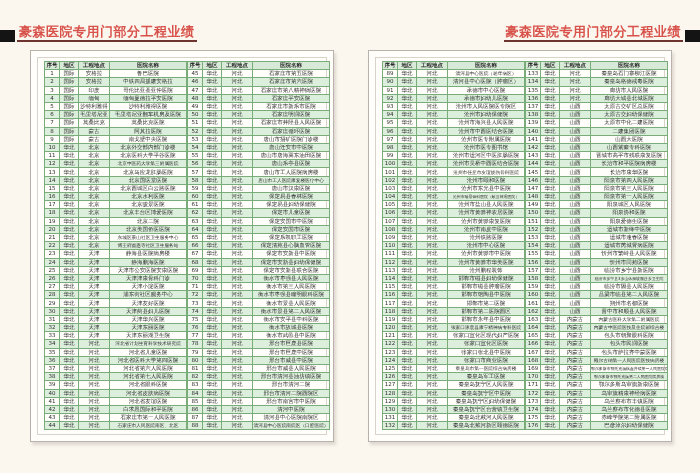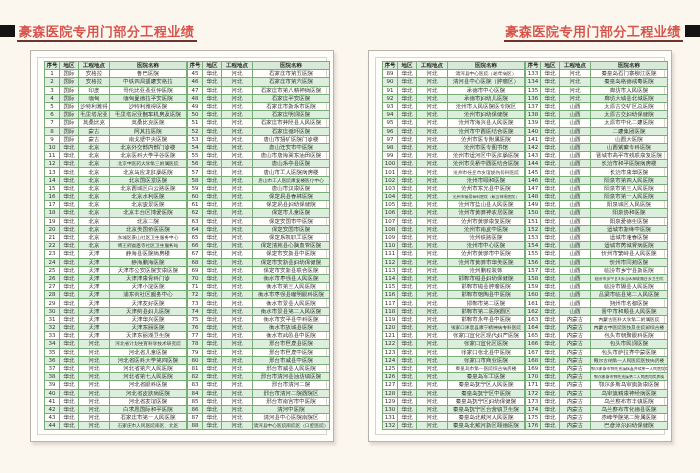--- a/index.html
+++ b/index.html
@@ -1,18 +1,18 @@
 <!DOCTYPE html>
 <html style="--canvas-bg: #fbf6ee; --title-red: #d8534b; --title-underline: #6e3430; --marker-black: #141414; --table-border: #79ac79; --header-bg: #d7ead7; --row-alt-bg: #dcefdc;"><head>
 <meta charset="utf-8">
 <style>
   html,body{margin:0;padding:0;background:#fbf6ee;}
   .canvas{position:relative;width:700px;height:473px;background:var(--canvas-bg,#fbf6ee);
           font-family:"DejaVu Sans","Liberation Sans",sans-serif;overflow:hidden;}
-  .title{position:absolute;top:25px;height:17px;display:flex;align-items:flex-start;gap:2px;}
+  .title{position:absolute;top:25px;height:17px;display:flex;align-items:flex-end;gap:2px;}
   .title-left{left:0;}
   .title-right{right:0;}
   .blk{width:15px;height:12px;background:var(--marker-black,#141414);flex:0 0 auto;}
   .ttl{font-size:13px;font-weight:bold;color:var(--title-red,#d8534b);
        border-bottom:2px solid var(--title-underline,#6e3430);
        padding:0 2px 1px 2px;line-height:14px;letter-spacing:.5px;white-space:nowrap;}
   .page{position:absolute;top:50px;width:302px;height:390px;background:#fffefb;
         border:1px solid #b8b2ab;box-shadow:2px 3px 3px rgba(90,80,70,.18);}
   .page-left{left:30px;}
   .page-right{left:368px;}

